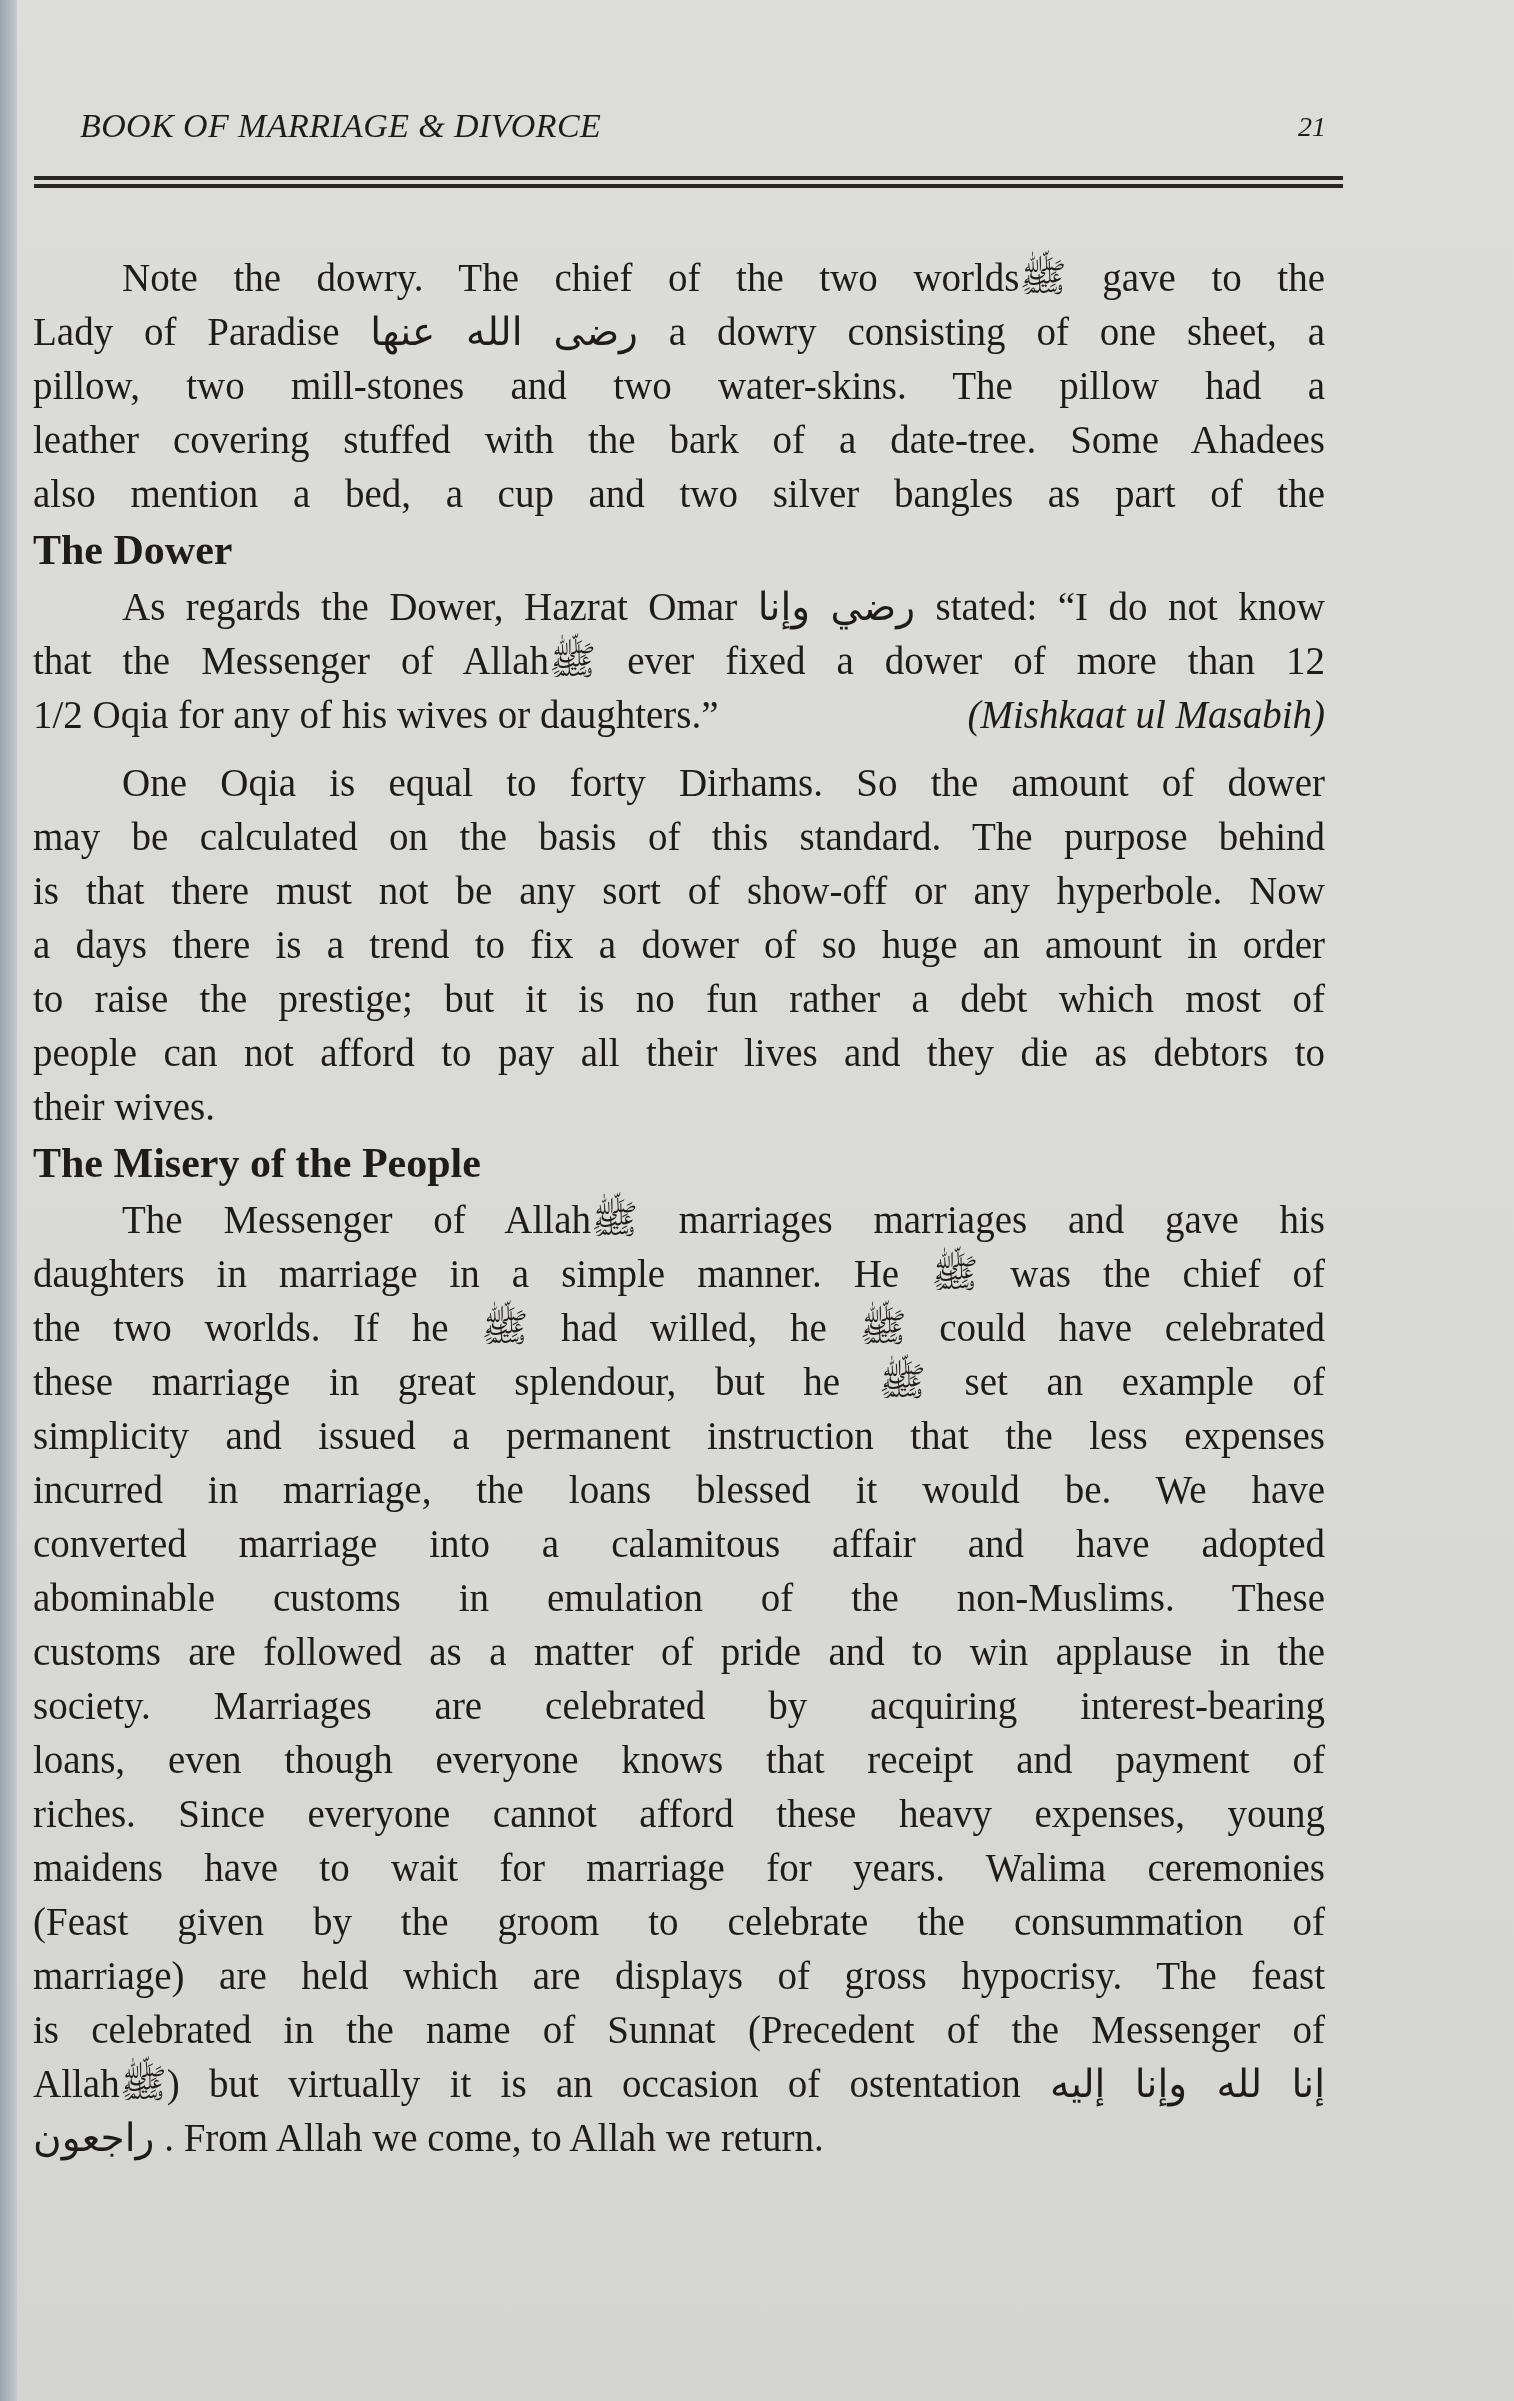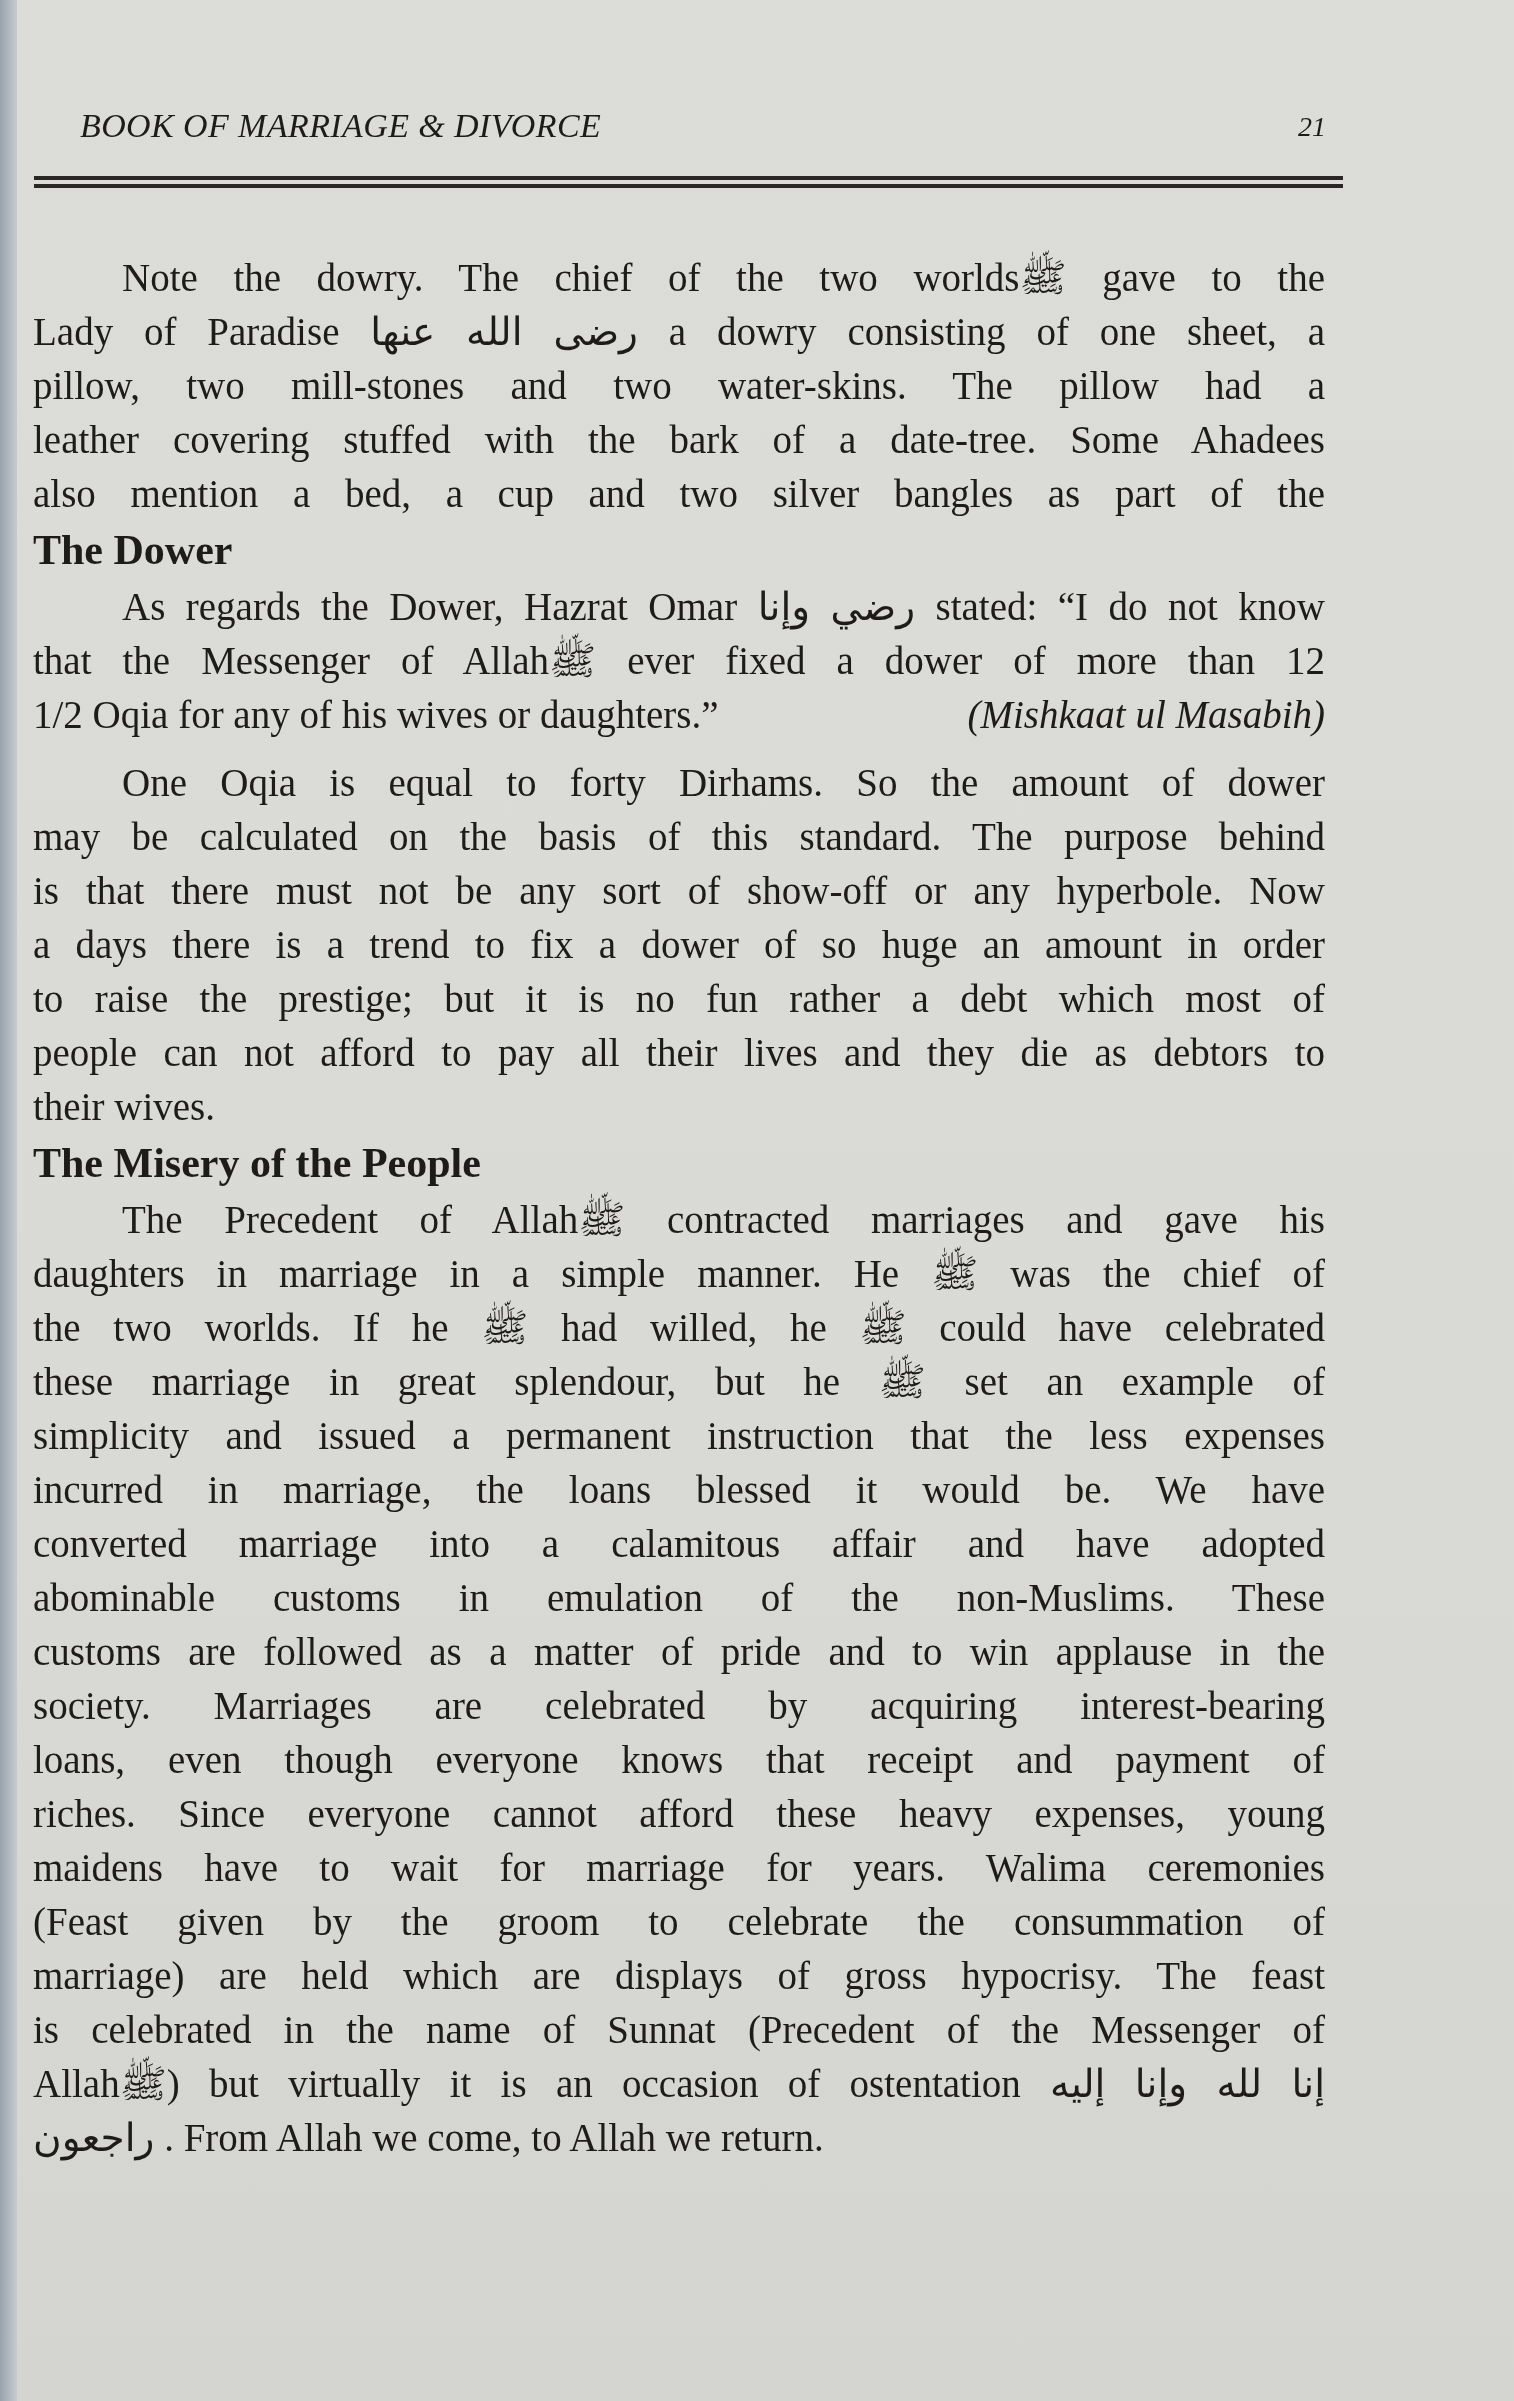--- a/index.html
+++ b/index.html
@@ -54,21 +54,21 @@
     <span class="line">may be calculated on the basis of this standard. The purpose behind</span>
     <span class="line">is that there must not be any sort of show-off or any hyperbole. Now</span>
     <span class="line">a days there is a trend to fix a dower of so huge an amount in order</span>
     <span class="line">to raise the prestige; but it is no fun rather a debt which most of</span>
     <span class="line">people can not afford to pay all their lives and they die as debtors to</span>
     <span class="line last">their wives.</span>
   </div>
 
   <span class="heading">The Misery of the People</span>
   <div>
-    <span class="line indent">The Precedent of Allahﷺ contracted marriages and gave his</span>
+    <span class="line indent">The Messenger of Allahﷺ marriages marriages and gave his</span>
     <span class="line">daughters in marriage in a simple manner. He ﷺ was the chief of</span>
     <span class="line">the two worlds. If he ﷺ had willed, he ﷺ could have celebrated</span>
     <span class="line">these marriage in great splendour, but he ﷺ set an example of</span>
     <span class="line">simplicity and issued a permanent instruction that the less expenses</span>
     <span class="line">incurred in marriage, the loans blessed it would be. We have</span>
     <span class="line">converted marriage into a calamitous affair and have adopted</span>
     <span class="line">abominable customs in emulation of the non-Muslims. These</span>
     <span class="line">customs are followed as a matter of pride and to win applause in the</span>
     <span class="line">society. Marriages are celebrated by acquiring interest-bearing</span>
     <span class="line">loans, even though everyone knows that receipt and payment of</span>

